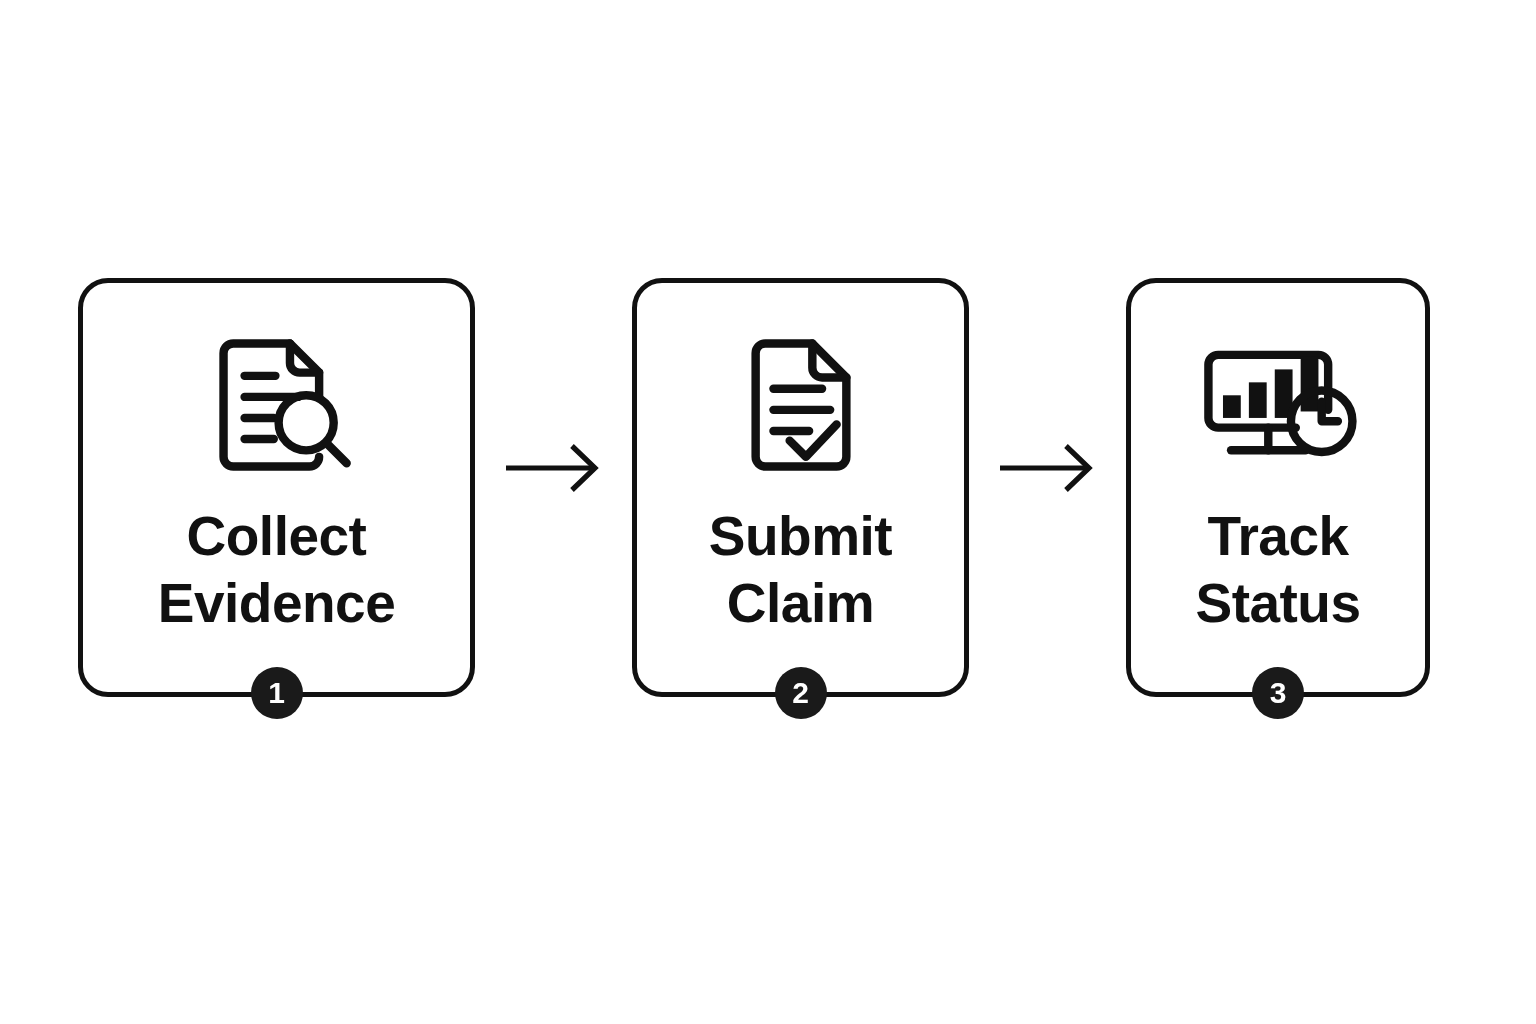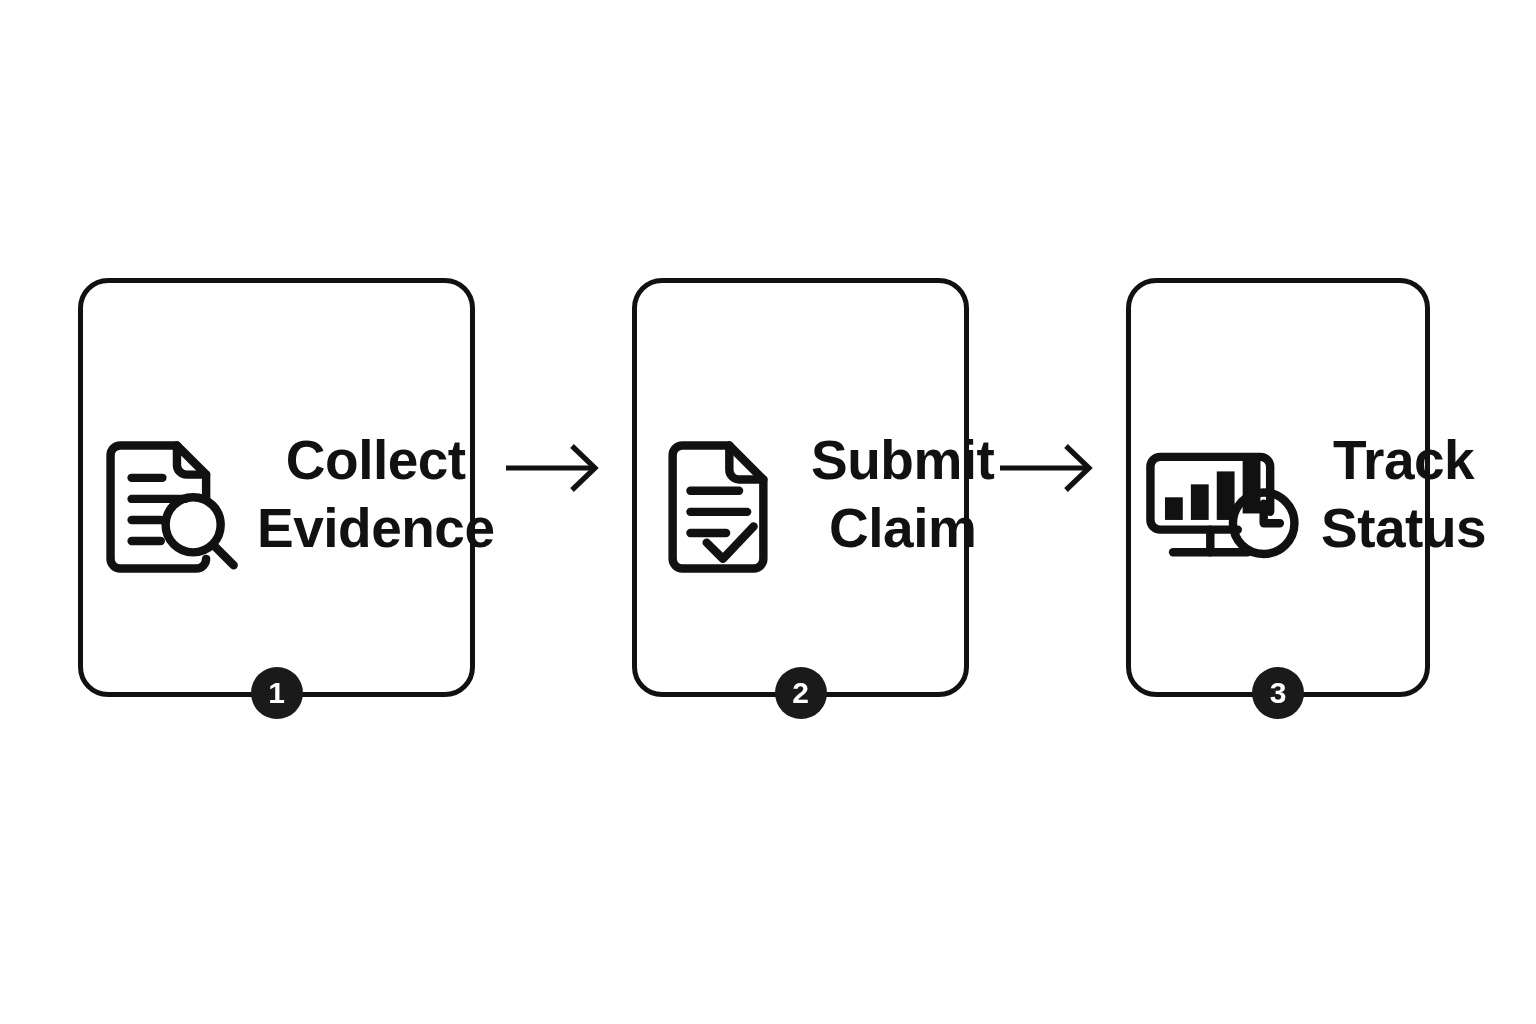--- a/index.html
+++ b/index.html
@@ -38,21 +38,21 @@
 
   .step-card {
     position: relative;
     box-sizing: border-box;
     width: 397px;
     height: 419px;
     border: 5px solid #111111;
     border-radius: 30px;
     background: #ffffff;
     display: flex;
-    flex-direction: row;
+    flex-direction: column;
     align-items: center;
     flex: 0 0 auto;
   }
   .step-card.narrow { width: 337px; }
   .step-card.medium { width: 304px; }
 
   .card-icon {
     margin-top: 38px;
     height: 168px;
     display: flex;

